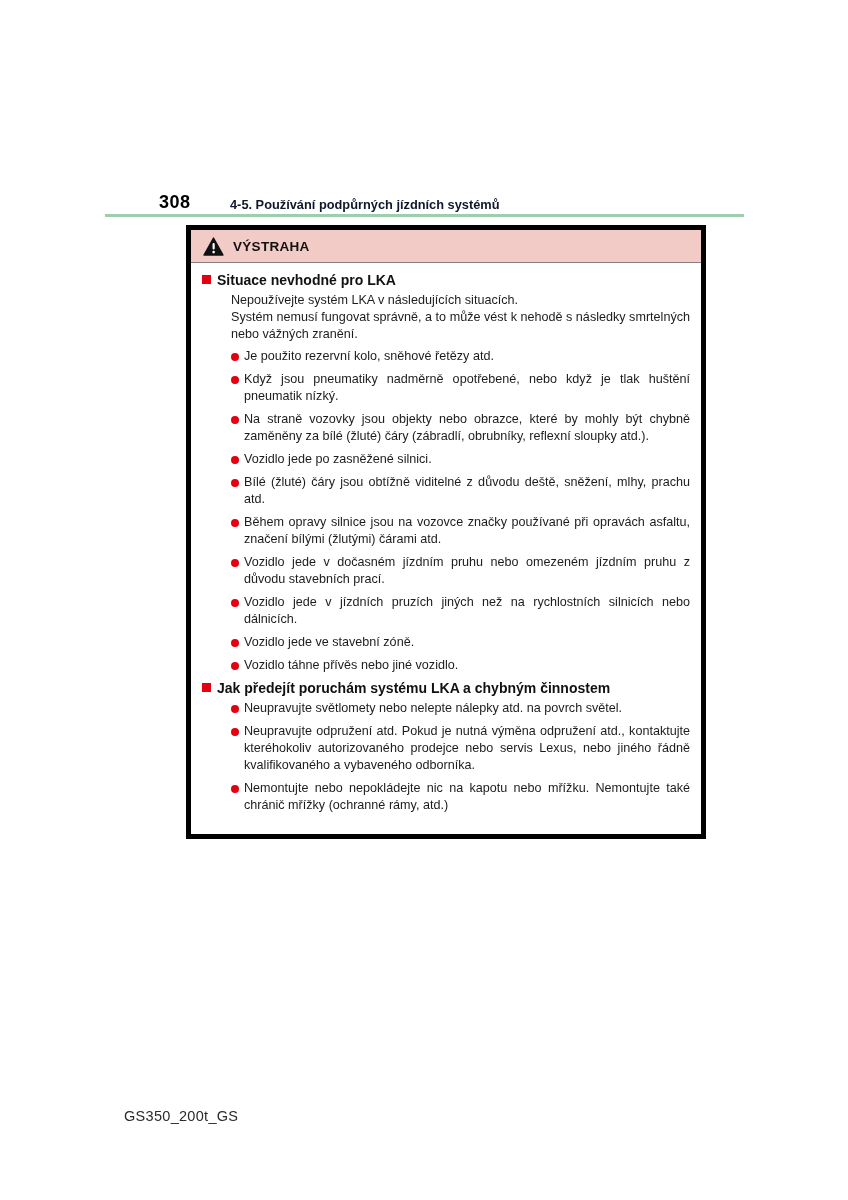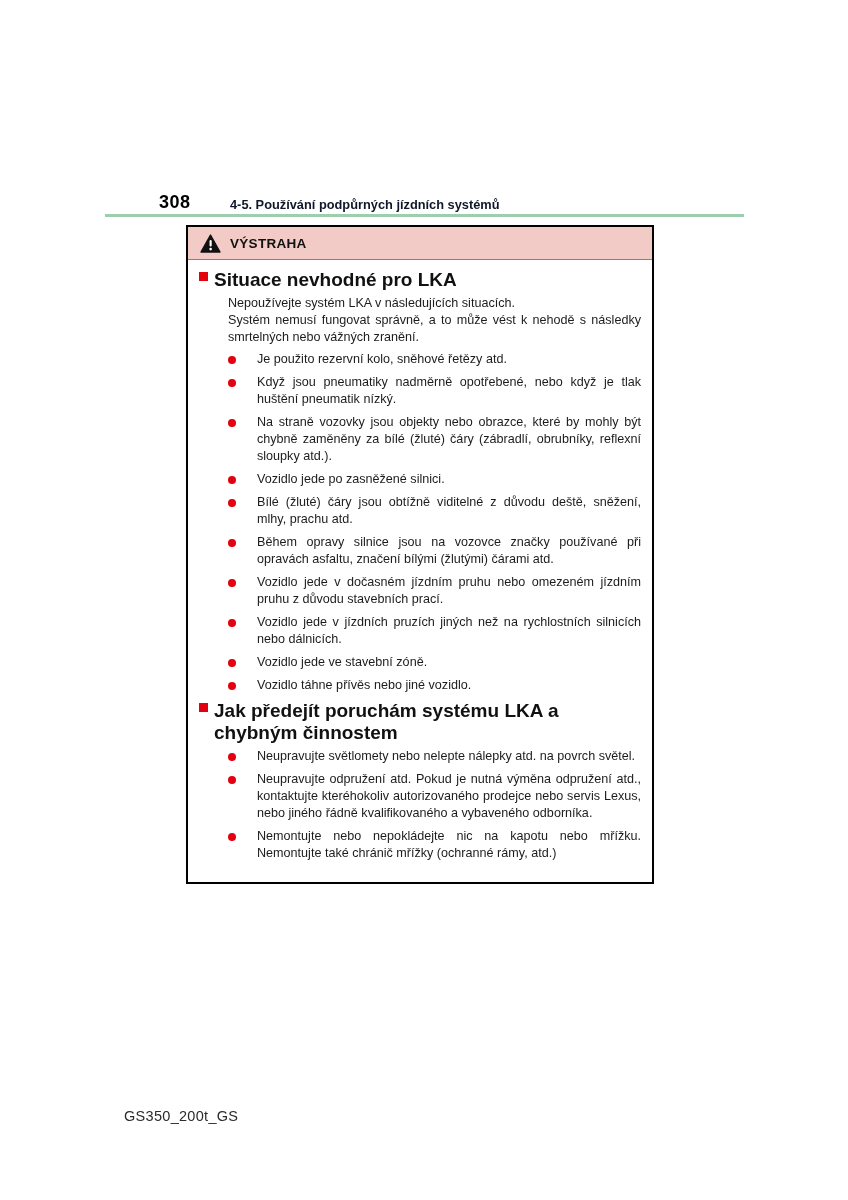--- a/index.html
+++ b/index.html
@@ -21,52 +21,52 @@
     position:absolute; left:230px; top:197px;
     font-size:12.8px; font-weight:bold; color:#0f172a;
   }
   .header-rule {
     position:absolute; left:105px; top:214px;
     width:639px; height:2.5px; background:#9dcfae;
   }
 
   
   .warning-box {
-    position:absolute; left:186px; top:225px; width:468px;
-    border:2px solid #000000; background:#ffffff;
+    position:absolute; left:186px; top:225px; width:520px;
+    border:5px solid #000000; background:#ffffff;
   }
   .warning-header {
     background:#f2cbc7;
     border-bottom:1px solid #8a7f7d;
     height:33px;
     display:flex; align-items:center;
     padding:0 12px; gap:9px;
   }
   .warning-title {
     font-size:13.5px; font-weight:bold; color:#111; letter-spacing:0.3px;
   }
   .warning-body { padding:7px 11px 14px 11px; }
 
   .section-heading {
     display:flex; align-items:flex-start; gap:6px;
-    font-size:19px; font-weight:bold; color:#111;
+    font-size:14px; font-weight:bold; color:#111;
     margin-top:2px; margin-bottom:4px;
   }
   .section-heading .sq {
     width:9px; height:9px; background:#e3000f; flex:0 0 auto; margin-top:3px;
   }
 
   .intro { margin-left:29px; margin-bottom:5px; }
   .intro p {
     font-size:12.6px; line-height:17px; text-align:justify;
   }
 
   .bullet-list { margin-left:29px; }
   .bullet {
-    display:flex; align-items:flex-start; gap:21px;
+    display:flex; align-items:flex-start; gap:5px;
     margin-bottom:6px;
   }
   .bullet .dot {
     width:8px; height:8px; border-radius:50%;
     background:#e3000f; flex:0 0 auto; margin-top:4.5px;
   }
   .bullet .bt {
     font-size:12.6px; line-height:17px; text-align:justify; flex:1 1 auto;
   }
 

